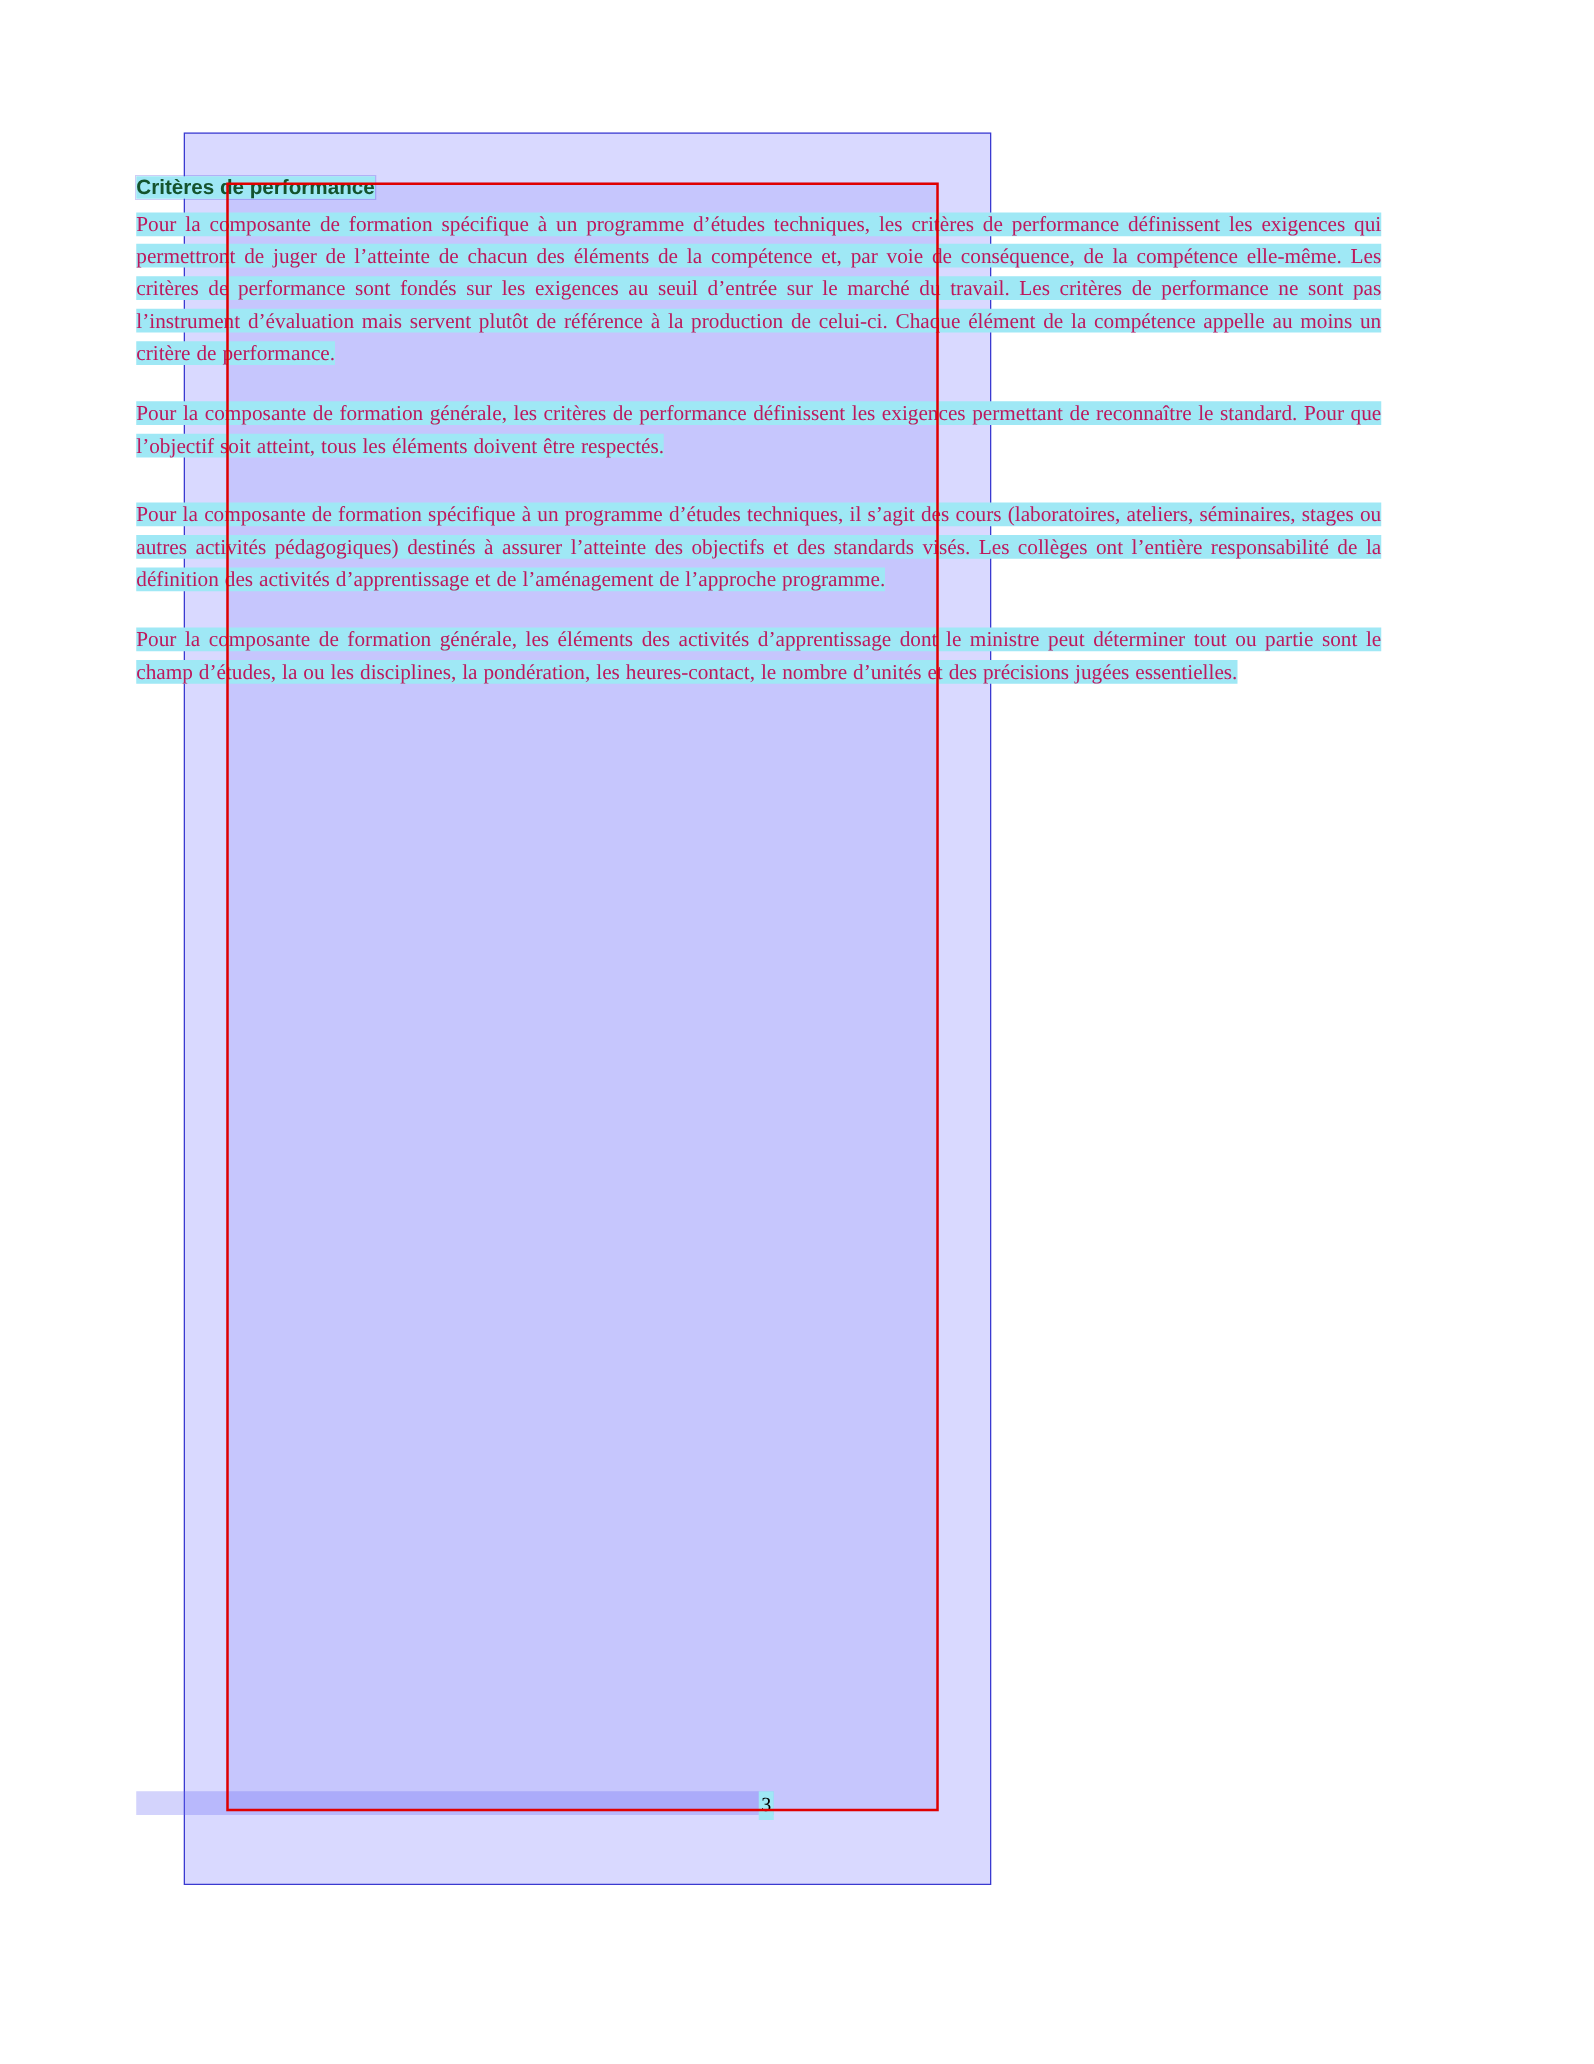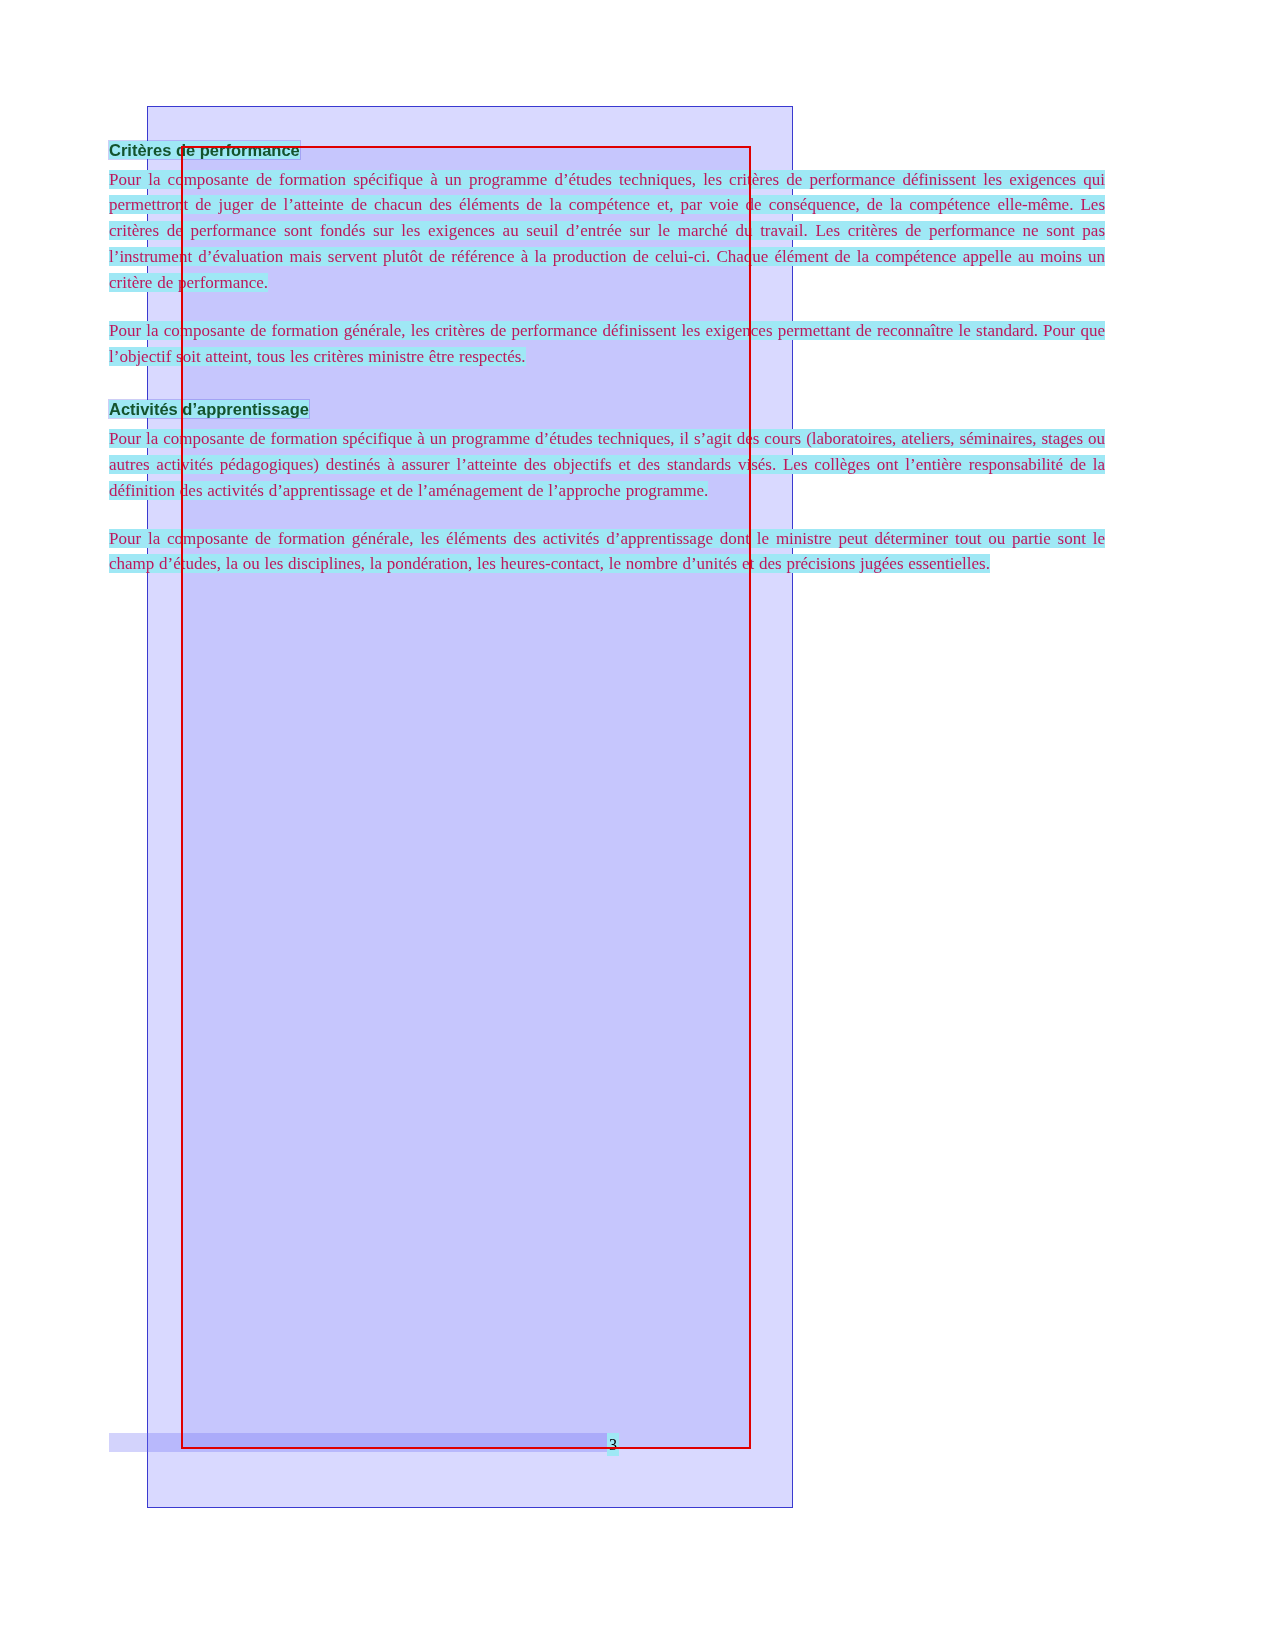--- a/index.html
+++ b/index.html
@@ -133,26 +133,23 @@
 
 <div id="content">
 
   <h2 class="heading">
     <span class="hl">Critères de performance</span>
   </h2>
   <p class="para">
     <span class="hl">Pour la composante de formation spécifique à un programme d’études techniques, les critères de performance définissent les exigences qui permettront de juger de l’atteinte de chacun des éléments de la compétence et, par voie de conséquence, de la compétence elle-même. Les critères de performance sont fondés sur les exigences au seuil d’entrée sur le marché du travail. Les critères de performance ne sont pas l’instrument d’évaluation mais servent plutôt de référence à la production de celui-ci. Chaque élément de la compétence appelle au moins un critère de performance.</span>
   </p>
   <p class="para tight">
-    <span class="hl">Pour la composante de formation générale, les critères de performance définissent les exigences permettant de reconnaître le standard. Pour que l’objectif soit atteint, tous les critères ministre être respectés.</span>
+    <span class="hl">Pour la composante de formation générale, les critères de performance définissent les exigences permettant de reconnaître le standard. Pour que l’objectif soit atteint, tous les éléments doivent être respectés.</span>
   </p>
 
-  <h2 class="heading">
-    <span class="hl">Activités d’apprentissage</span>
-  </h2>
   <p class="para">
     <span class="hl">Pour la composante de formation spécifique à un programme d’études techniques, il s’agit des cours (laboratoires, ateliers, séminaires, stages ou autres activités pédagogiques) destinés à assurer l’atteinte des objectifs et des standards visés. Les collèges ont l’entière responsabilité de la définition des activités d’apprentissage et de l’aménagement de l’approche programme.</span>
   </p>
   <p class="para">
     <span class="hl">Pour la composante de formation générale, les éléments des activités d’apprentissage dont le ministre peut déterminer tout ou partie sont le champ d’études, la ou les disciplines, la pondération, les heures-contact, le nombre d’unités et des précisions jugées essentielles.</span>
   </p>
 
 </div>
 
 <div id="footer">

